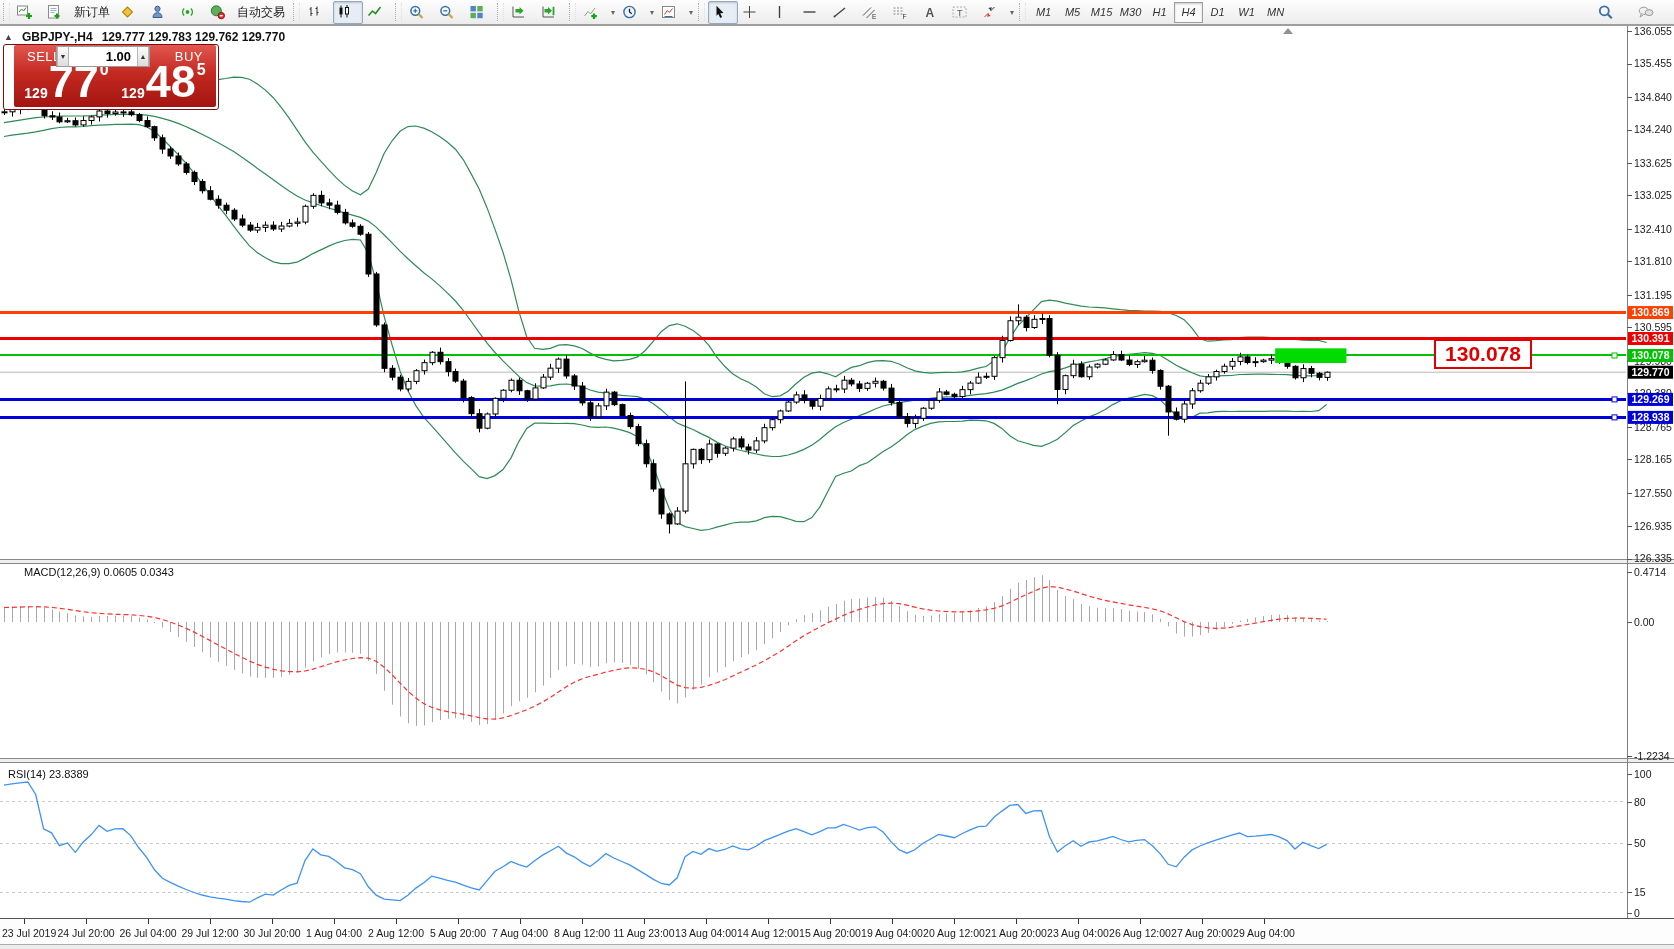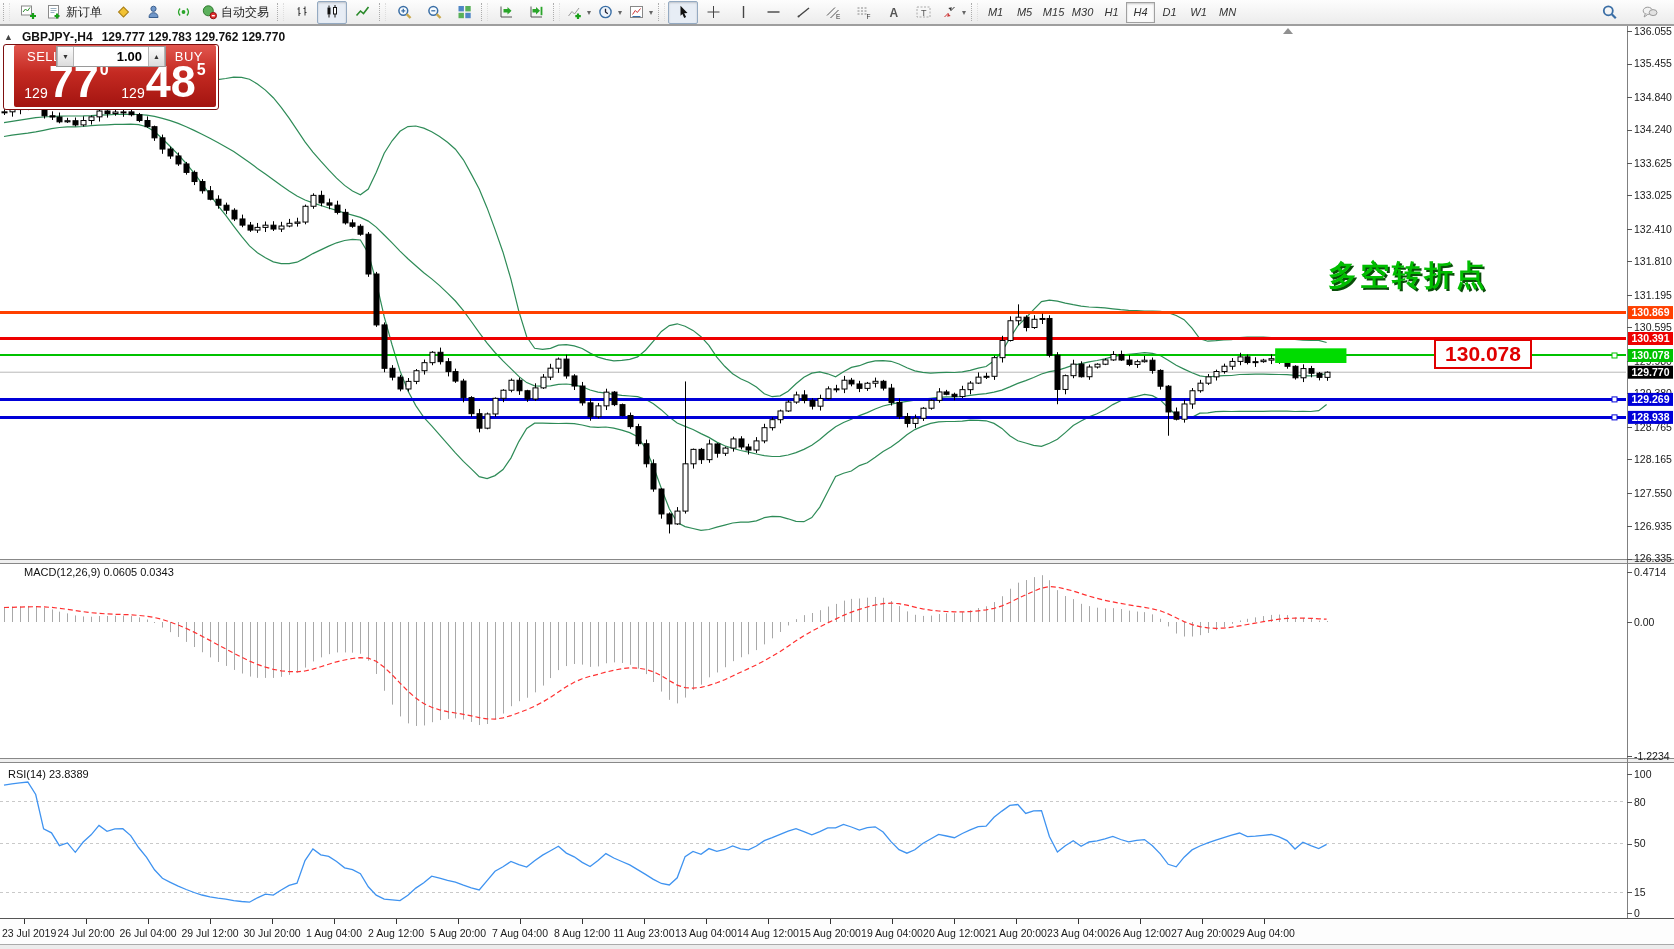--- a/index.html
+++ b/index.html
@@ -2,51 +2,51 @@
 <html><head>
 <meta charset="utf-8">
 <style>
   html,body{margin:0;padding:0;background:#e8e8e8;font-family:"Liberation Sans",sans-serif;}
   #stage{position:relative;width:1674px;height:949px;background:#fff;overflow:hidden;}
   
   #toolbar{position:absolute;left:0;top:0;width:1674px;height:25px;
     background:linear-gradient(#fdfdfd,#ececec);border-bottom:1px solid #9e9e9e;
     display:flex;align-items:center;padding-left:1px;box-sizing:border-box;}
   .grip{width:5px;height:18px;border-left:1px dotted #adadad;border-right:1px dotted #dedede;margin:0 3px 0 2px;}
-  .tbtn{height:21px;min-width:24px;display:flex;align-items:center;justify-content:center;
-    border:1px solid transparent;border-radius:2px;color:#222;font-size:12px;gap:3px;padding:0 2px;cursor:default;}
+  .tbtn{height:21px;min-width:24px;display:flex;align-items:center;justify-content:space-between;
+    border:1px solid transparent;border-radius:2px;color:#222;font-size:12px;gap:11px;padding:0 2px;cursor:default;}
   .tbtn.labeled{padding:0 5px 0 2px;}
   .tbtn.pressed{background:#e7edf5;border:1px solid #94aac2;box-shadow:inset 0 1px 2px rgba(0,0,0,.18);}
   .tf{height:19px;min-width:27px;display:flex;align-items:center;justify-content:center;
     font-size:11px;color:#333;border:1px solid transparent;font-style:italic;}
   .tf.pressed{background:#fafafa;border:1px solid #a0a0a0;box-shadow:inset 0 1px 2px rgba(0,0,0,.2);text-align:right;}
   .dd{font-size:8px;color:#666;margin-left:1px;}
   .tb-right{margin-left:auto;display:flex;align-items:center;gap:10px;margin-right:10px;}
   .ticon{display:flex;align-items:center;justify-content:center;}
   
   .ov{position:absolute;z-index:5;}
   #hdr{left:4px;top:30px;font-size:12px;font-weight:700;color:#111;display:flex;gap:9px;align-items:center;}
   #hdr .arr{font-size:9px;color:#444;}
   
   #tpanel{left:3px;top:44px;width:214px;height:64px;border:1px solid #7d0f0f;border-radius:3px;
     background:#fff;overflow:visible;}
   .tp-col{position:absolute;top:0;width:105px;height:62px;border-radius:2px;
     background:linear-gradient(#e2574f,#c42a22 45%,#a31410);}
   .tp-col.l{left:10px;} .tp-col.r{left:107px;}
   .tp-lbl{position:absolute;top:4px;font-size:13px;color:#fff;letter-spacing:.5px;}
   .tp-lbl.sell{left:13px;} .tp-lbl.buy{right:13px;}
-  .tp-vol{position:absolute;left:52px;top:1px;width:110px;height:21px;display:flex;z-index:6;
+  .tp-vol{position:absolute;left:52px;top:1px;width:94px;height:21px;display:flex;z-index:6;
     background:#bef264;border:1px solid #9a9a9a;box-sizing:border-box;}
   .tp-spin{width:17px;height:100%;background:linear-gradient(#fcfcfc,#dcdcdc);border:none;
     border-left:1px solid #b5b5b5;border-right:1px solid #b5b5b5;font-size:7px;color:#333;padding:0;}
   .tp-vol input{flex:1;width:60px;border:none;background:#fff;font:700 13px "Liberation Sans",sans-serif;
     text-align:right;padding-right:6px;color:#000;outline:none;}
   .tp-price{position:absolute;bottom:3px;width:100%;display:flex;align-items:flex-end;justify-content:center;
     color:#fff;line-height:1;}
-  .tp-price .sm{font-size:14px;font-weight:400;margin:0 1px 4px 0;}
+  .tp-price .sm{font-size:14px;font-weight:700;margin:0 1px 4px 0;}
   .tp-price .bg{font-size:45px;font-weight:700;}
   .tp-price .sp{font-size:16px;font-weight:700;margin:3px 0 0 1px;align-self:flex-start;}
   
   .indlbl{font-size:11px;color:#111;}
   #macdlbl{left:24px;top:566px;} #rsilbl{left:8px;top:768px;}
   
   #anno{left:1328px;top:256px;font-size:29px;font-weight:700;color:#00be00;letter-spacing:3px;
     text-shadow:2px 2px 0 #0a4d0a;white-space:nowrap;}
   #ptag{left:1434px;top:339px;width:94px;height:26px;border:2px solid #e00000;background:#fff;
     color:#e00000;font-size:21px;font-weight:700;text-align:center;line-height:26px;}
@@ -1031,15 +1031,14 @@
     <div class="tp-vol">
       <button class="tp-spin">▼</button>
       <input readonly="" value="1.00" style="">
       <button class="tp-spin">▲</button>
     </div>
   </div>
 
   <div id="macdlbl" class="ov indlbl">MACD(12,26,9) 0.0605 0.0343</div>
   <div id="rsilbl" class="ov indlbl">RSI(14) 23.8389</div>
 
-  <div id="anno" class="ov">多空转折点</div>
   <div id="ptag" class="ov">130.078</div>
 </div>
 
 </body></html>

